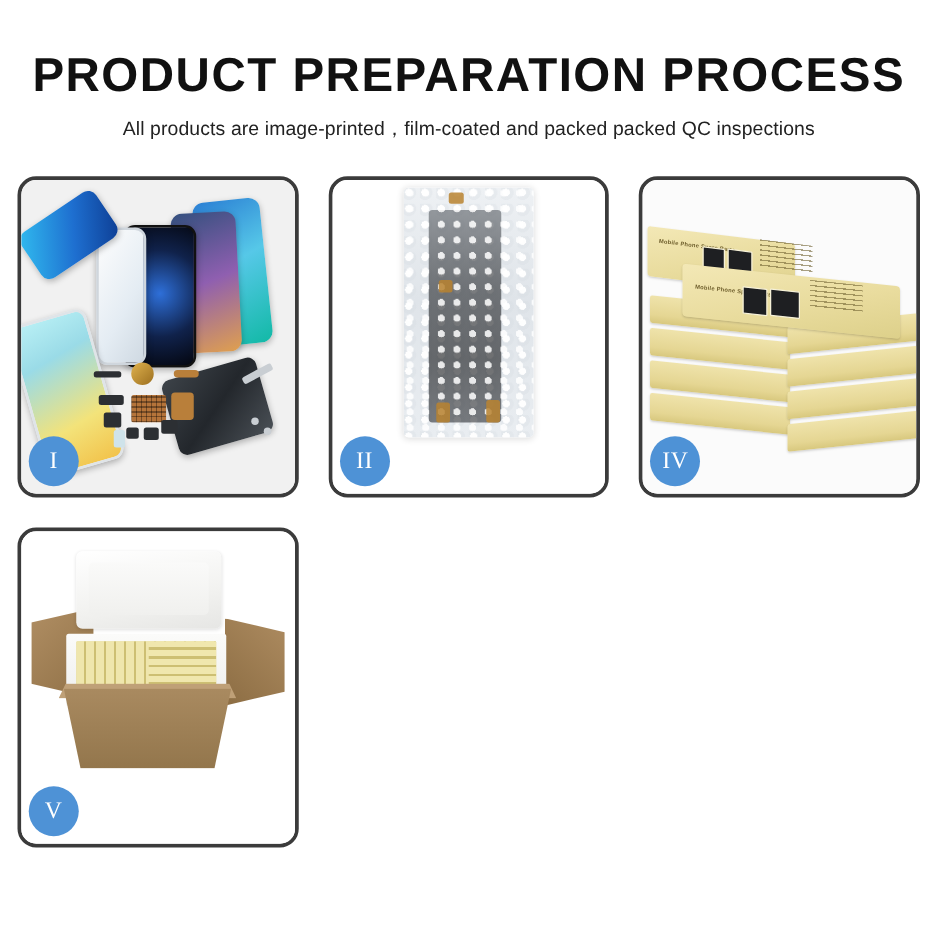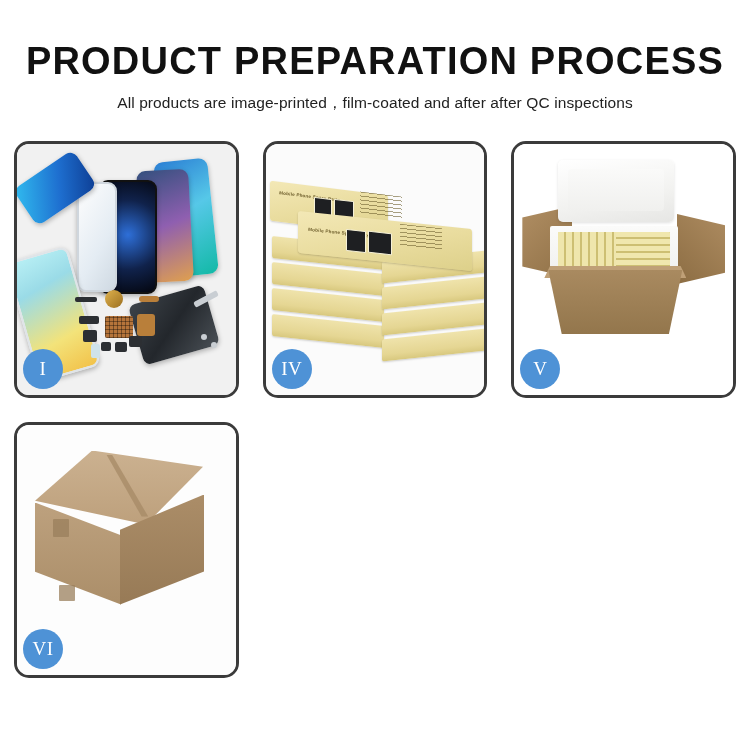--- a/index.html
+++ b/index.html
@@ -263,21 +263,21 @@
   }
   .c6-tab{position:absolute;background:#9a7f5c;opacity:.75;border-radius:1px;}
 </style>
 </head>
 <body>
 
 <div class="page">
 
   <div class="header">
     <h1 class="title">PRODUCT PREPARATION PROCESS</h1>
-    <p class="subtitle">All products are image-printed，film-coated and after after QC inspections</p>
+    <p class="subtitle">All products are image-printed，film-coated and packed packed QC inspections</p>
   </div>
 
   <div class="grid">
 
     <div class="panel">
       <div class="stage p1">
         <div class="ph ph-back1"></div>
         <div class="ph ph-back2"></div>
         <div class="ph ph-black"></div>
         <div class="ph ph-glass"></div>
@@ -296,20 +296,33 @@
         <div class="chip" style="left:98px;top:198px;width:12px;height:10px;"></div>
         <div class="chip silver" style="left:74px;top:200px;width:9px;height:14px;background:#cfe3ea;"></div>
         <div class="chip" style="left:112px;top:192px;width:13px;height:11px;"></div>
         <div class="tool" style="left:176px;top:152px;width:26px;height:6px;transform:rotate(-28deg);"></div>
         <div class="tool" style="left:184px;top:190px;width:6px;height:6px;border-radius:50%;"></div>
         <div class="tool" style="left:194px;top:198px;width:6px;height:6px;border-radius:50%;"></div>
       </div>
       <div class="badge">I</div>
     </div>
 
+    <div class="panel">
+      <div class="stage p2">
+        <div class="bubblewrap">
+          <div class="bw-screen"></div>
+          <div class="bw-dots"></div>
+          <div class="bw-tape" style="left:36px;top:4px;width:12px;height:9px;"></div>
+          <div class="bw-tape" style="left:28px;top:74px;width:11px;height:10px;"></div>
+          <div class="bw-tape" style="left:26px;top:172px;width:11px;height:16px;"></div>
+          <div class="bw-tape" style="left:66px;top:170px;width:11px;height:18px;"></div>
+        </div>
+      </div>
+      <div class="badge">II</div>
+    </div>
 
 
     <div class="panel">
       <div class="stage p4">
 
         <div class="bx" style="left:6px;top:176px;width:112px;height:22px;transform:skewY(6deg);"></div>
         <div class="bx" style="left:6px;top:150px;width:112px;height:22px;transform:skewY(6deg);"></div>
         <div class="bx" style="left:6px;top:124px;width:112px;height:22px;transform:skewY(6deg);"></div>
         <div class="bx" style="left:6px;top:98px;width:112px;height:22px;transform:skewY(6deg);"></div>
 
@@ -342,26 +355,15 @@
           <div class="c5-bars"></div>
           <div class="c5-bars2"></div>
         </div>
         <div class="c5-lid"></div>
         <div class="c5-bodytop"></div>
         <div class="c5-body"></div>
       </div>
       <div class="badge">V</div>
     </div>
 
-    <div class="panel">
-      <div class="stage p6">
-        <div class="c6-top"></div>
-        <div class="c6-seam"></div>
-        <div class="c6-left"></div>
-        <div class="c6-right"></div>
-        <div class="c6-tab" style="left:36px;top:94px;width:16px;height:18px;"></div>
-        <div class="c6-tab" style="left:42px;top:160px;width:16px;height:16px;"></div>
-      </div>
-      <div class="badge">VI</div>
-    </div>
 
   </div>
 </div>
 
 </body></html>

